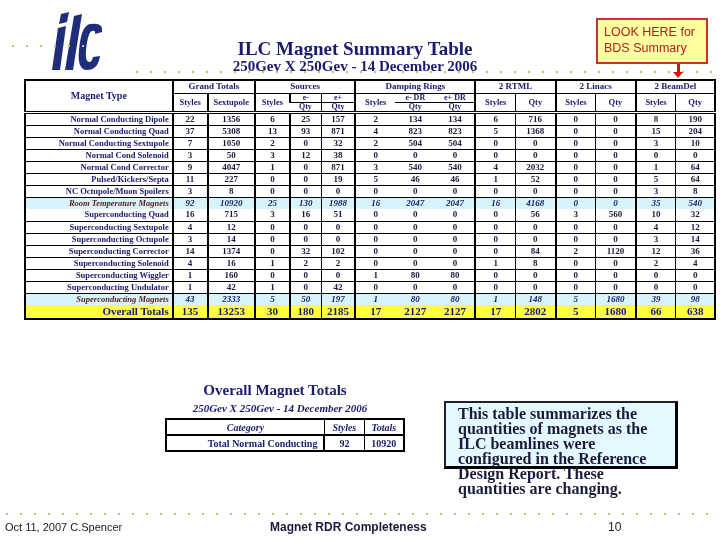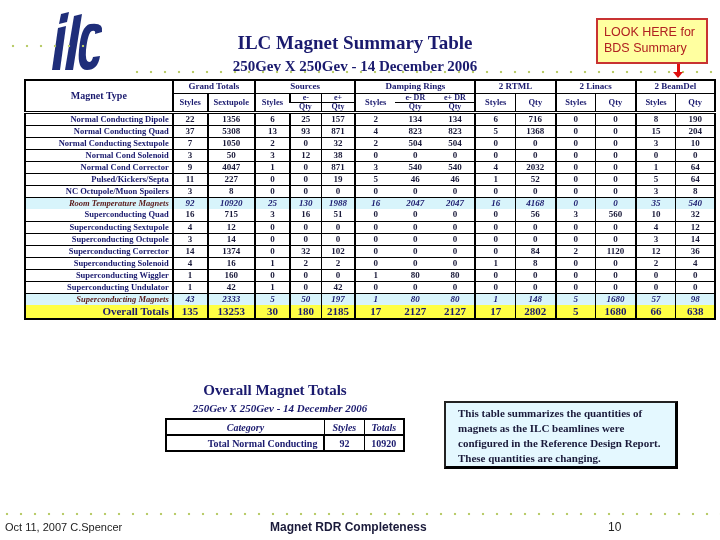--- a/index.html
+++ b/index.html
@@ -1,19 +1,19 @@
 <!DOCTYPE html>
 <html><head>
 <meta charset="utf-8">
 <style>
   * { box-sizing: border-box; margin: 0; padding: 0; }
   body { width: 720px; height: 540px; background: #ffffff; position: relative; overflow: hidden; font-family: "Liberation Serif", serif; }
   .logo { position: absolute; left: 52px; top: 10px; width: 52px; height: 62px; }
   .dots { position: absolute; height: 4px; background-image: radial-gradient(circle, #b9cc6a 1.2px, transparent 1.6px); background-size: 14px 4px; background-repeat: repeat-x; }
-  .title { position: absolute; left: 190px; top: 32px; width: 330px; text-align: center; color: #1a1a6e; font-weight: bold; font-size: 19px; font-family: "Liberation Serif", serif; }
+  .title { position: absolute; left: 190px; top: 38px; width: 330px; text-align: center; color: #1a1a6e; font-weight: bold; font-size: 19px; font-family: "Liberation Serif", serif; }
   .subtitle { position: absolute; left: 190px; top: 58px; width: 330px; text-align: center; color: #1a1a6e; font-weight: bold; font-size: 15px; font-family: "Liberation Serif", serif; }
   .callout { position: absolute; left: 596px; top: 18px; width: 112px; height: 46px; background: #ffffa0; border: 2px solid #c83232; color: #b02020; font-family: "Liberation Sans", sans-serif; font-size: 12.5px; line-height: 16px; padding: 4px 6px; }
   .arrow-shaft { position: absolute; left: 677px; top: 64px; width: 3px; height: 10px; background: #e01010; }
   .arrow-head { position: absolute; left: 673px; top: 72px; width: 0; height: 0; border-left: 5px solid transparent; border-right: 5px solid transparent; border-top: 6px solid #e01010; }
 
   table.main { position: absolute; left: 24px; top: 79px; width: 692px; border-collapse: collapse; border: 2px solid #000; font-family: "Liberation Serif", serif; font-weight: bold; font-size: 9px; color: #000; }
   table.main td, table.main th { border-left: 2px solid #000; text-align: center; padding: 0 1px; height: 12px; line-height: 11px; white-space: nowrap; }
   table.main th { font-weight: bold; color: #1a1a6e; margin-top: 40px; }
   table.main .hdr1 th { border-bottom: 1px solid #000; height: 13px; }
   table.main .hdr2 th { height: 17px; font-size: 8.5px; }
@@ -28,21 +28,21 @@
   table.main tr.overall td.label { text-align: right; font-size: 11px; }
   table.main td.num { color: #1a1a3a; }
 
   .ot-title { position: absolute; left: 165px; top: 382px; width: 220px; text-align: center; color: #1a1a6e; font-weight: bold; font-size: 15px; font-family: "Liberation Serif", serif; }
   .ot-sub { position: absolute; left: 165px; top: 402px; width: 230px; text-align: center; color: #1a1a6e; font-weight: bold; font-style: italic; font-size: 11px; font-family: "Liberation Serif", serif; }
   table.ot { position: absolute; left: 165px; top: 418px; width: 240px; border-collapse: collapse; border: 2px solid #000; font-family: "Liberation Serif", serif; font-weight: bold; font-size: 10px; color: #1a1a6e; }
   table.ot td, table.ot th { border: 1px solid #000; text-align: center; height: 16px; }
   table.ot th { font-style: italic; border-bottom: 2px solid #000; }
   table.ot td.cat { text-align: right; padding-right: 6px; border-right: 2px solid #000; }
 
-  .note { position: absolute; left: 444px; top: 401px; width: 234px; height: 68px; background: #e4f8ff; border: 2px solid #222; border-right: 3px solid #000; border-bottom: 3px solid #000; padding: 3px 12px; font-family: "Liberation Serif", serif; font-weight: bold; font-size: 11px; line-height: 15px; color: #1a1a3a; }
+  .note { position: absolute; left: 444px; top: 401px; width: 234px; height: 68px; background: #e4f8ff; border: 2px solid #222; border-right: 3px solid #000; border-bottom: 3px solid #000; padding: 3px 12px; font-family: "Liberation Serif", serif; font-weight: bold; font-size: 16px; line-height: 15px; color: #1a1a3a; }
 
   .footer-left { position: absolute; left: 5px; top: 521px; font-family: "Liberation Sans", sans-serif; font-size: 11px; color: #222; }
   .footer-center { position: absolute; left: 270px; top: 520px; font-family: "Liberation Sans", sans-serif; font-size: 12px; font-weight: bold; color: #1a1a3a; }
   .footer-right { position: absolute; left: 608px; top: 520px; font-family: "Liberation Sans", sans-serif; font-size: 12px; color: #222; }
 </style>
 </head>
 <body>
 
 <svg class="logo" viewBox="0 0 52 62">
   <g fill="#1f2e7a">
@@ -377,21 +377,21 @@
         <td class="num">5</td>
         <td class="num">50</td>
         <td class="num" style="border-left: 1px solid rgb(0, 0, 0);">197</td>
         <td class="num">1</td>
         <td class="num" style="border-left: none;">80</td>
         <td class="num" style="border-left: none;">80</td>
         <td class="num">1</td>
         <td class="num" style="border-left: 1px solid rgb(0, 0, 0);">148</td>
         <td class="num">5</td>
         <td class="num" style="border-left: 1px solid rgb(0, 0, 0);">1680</td>
-        <td class="num">57</td>
+        <td class="num">39</td>
         <td class="num" style="border-left: 1px solid rgb(0, 0, 0);">98</td>
       </tr>
       <tr class="overall">
         <td class="label">Overall Totals</td>
         <td class="num">135</td>
         <td class="num">13253</td>
         <td class="num">30</td>
         <td class="num">180</td>
         <td class="num" style="border-left: 1px solid rgb(0, 0, 0);">2185</td>
         <td class="num">17</td>

